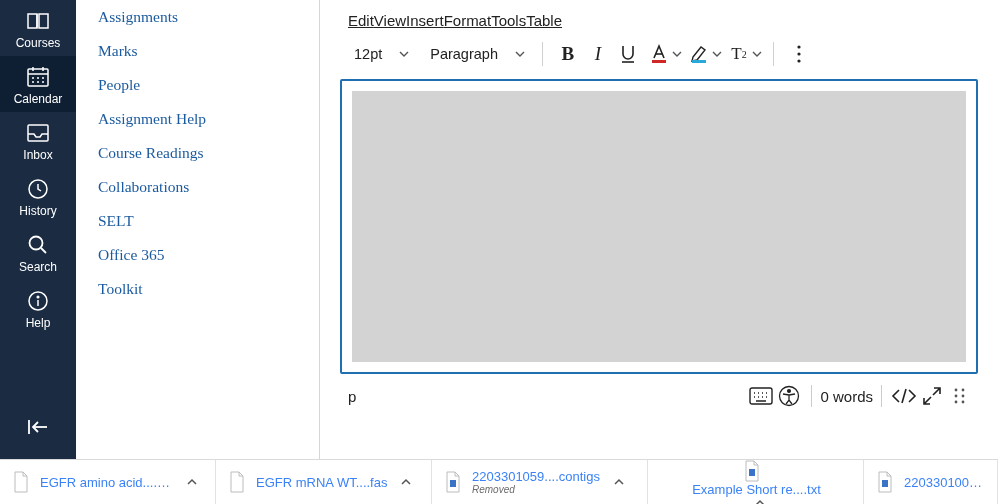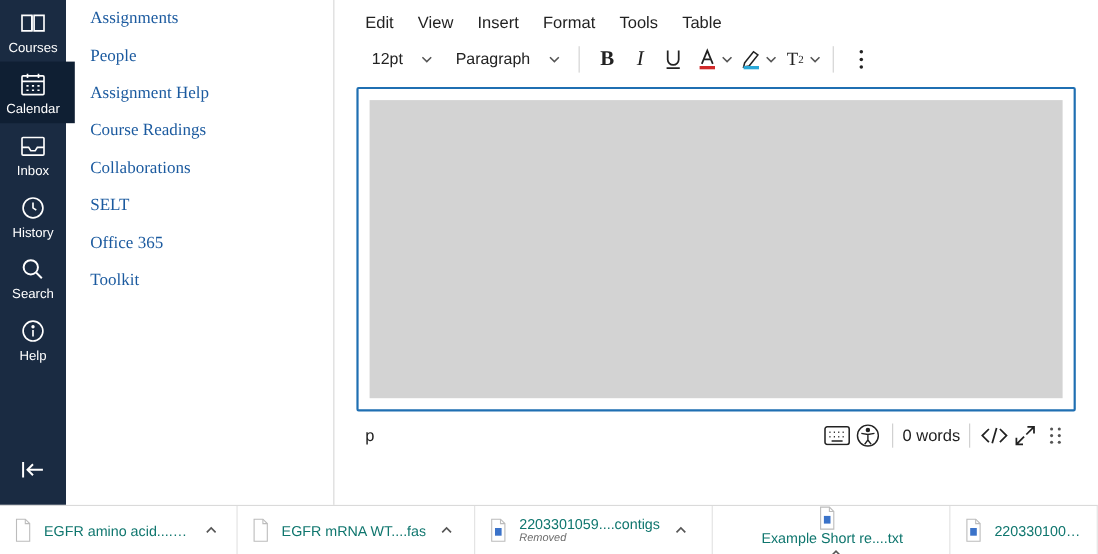--- a/index.html
+++ b/index.html
@@ -1,51 +1,51 @@
 <!DOCTYPE html>
 <html><head>
 <meta charset="utf-8">
 <style>
   * { box-sizing: border-box; margin: 0; padding: 0; }
   body { font-family: -apple-system, BlinkMacSystemFont, "Segoe UI", Helvetica, Arial, sans-serif; width: 998px; height: 504px; overflow: hidden; background: #fff; }
   .app { display: flex; height: 459px; }
-  .icon-rail { width: 60px; background: #1a2b42; color: #fff; display: flex; flex-direction: column; align-items: center; padding-top: 0; }
+  .icon-rail { width: 76px; background: #1a2b42; color: #fff; display: flex; flex-direction: column; align-items: center; padding-top: 0; }
   .rail-item { width: 76px; display: flex; flex-direction: column; align-items: center; justify-content: center; padding: 8px 0 6px; cursor: pointer; }
   .rail-item.active { background: #0f1f33; text-align: center; }
   .rail-item .ico { height: 26px; display:flex; align-items:center; justify-content:center; }
   .rail-item .lbl { font-size: 12px; margin-top: 2px; }
   .rail-collapse { margin-top: auto; margin-bottom: 12px; width: 76px; display:flex; align-items:center; justify-content:center; padding: 10px 0; cursor:pointer;}
   .rail-collapse svg { stroke:#fff; }
 
   .course-nav { width: 244px; border-right: 1px solid #d6d6d6; padding: 0 22px; overflow:hidden;font-family:Liberation Serif, serif; }
   .course-nav a { display:block; color:#1b5a9f; text-decoration:none; font-size:15.5px; padding: 8px 0; cursor:pointer; }
 
   .content { flex:1; position:relative; padding: 10px 20px 0 20px; }
-  .menubar { display:flex; gap:22px; font-size:15px; color:#222; padding: 2px 8px 10px 8px; }
+  .menubar { display:flex; font-size:15px; color:#222; padding: 2px 8px 10px 8px; text-decoration: underline; }
   .menubar span { cursor:pointer; }
   .toolbar { display:flex; align-items:center; gap:0; padding: 0 8px 10px 8px; }
   .tb-drop { display:flex; align-items:center; gap:16px; font-size:14.5px; color:#222; cursor:pointer; padding:4px 6px; }
   .chev { width:12px; height:12px; }
   .sep { width:1px; height:24px; background:#d0d0d0; margin: 0 10px; }
   .tb-btn { width:30px; height:30px; display:flex; align-items:center; justify-content:center; cursor:pointer; color:#222; }
   .tb-combo { display:flex; align-items:center; cursor:pointer; }
   .tb-combo .tb-btn { width:24px; }
   .editor-frame { border:2px solid #1f6fb2; border-radius:2px; height:295px; padding:10px; }
   .editor-body { width:100%; height:100%; background:#d3d3d3; }
   .status { display:flex; align-items:center; padding: 8px 4px 0 8px; font-size:15px; color:#222; }
   .status .path { flex:0 0 auto; }
   .status .spacer { flex:1; }
   .status .sb-btn { width:28px; height:28px; display:flex; align-items:center; justify-content:center; cursor:pointer; }
   .status .vsep { width:1px; height:22px; background:#ccc; margin:0 8px; }
 
   .download-bar { position:absolute; left:0; right:0; bottom:0; height:45px; border-top:1px solid #dadada; background:#fff; display:flex; align-items:stretch; }
   .dl-item { display:flex; align-items:center; border-right:1px solid #e2e2e2; padding:0 10px 0 12px; min-width:0; }
   .dl-icon { width:18px; height:22px; margin-right:10px; flex:0 0 auto; }
   .dl-text { display:flex; flex-direction:column; justify-content:center; min-width:0; }
-  .dl-name { font-size:13px; color:#0f766e; white-space:nowrap; overflow:hidden; text-overflow:ellipsis; }
+  .dl-name { font-size:13px; color:#3b82f6; white-space:nowrap; overflow:hidden; text-overflow:ellipsis; }
   .dl-sub { font-size:10px; color:#6b6b6b;font-style:italic; }
   .dl-caret { width:26px; display:flex; align-items:center; justify-content:center; cursor:pointer; margin-left:6px; }
   svg { display:block; }
 </style>
 </head>
 <body>
 
 <div class="app">
 
   <div class="icon-rail">
@@ -111,20 +111,21 @@
       <svg width="26" height="20" viewBox="0 0 26 20" fill="none" stroke="#fff" stroke-width="1.8">
           <path d="M4 3v14"></path>
           <path d="M22 10H8"></path>
           <path d="M13 5l-5 5 5 5"></path>
         </svg>
     </div>
   </div>
 
   <div class="course-nav">
     <a>Assignments</a>
+    <a>Marks</a>
     <a>People</a>
     <a>Assignment Help</a>
     <a>Course Readings</a>
     <a>Collaborations</a>
     <a>SELT</a>
     <a>Office 365</a>
     <a>Toolkit</a>
   </div>
 
   <div class="content">

